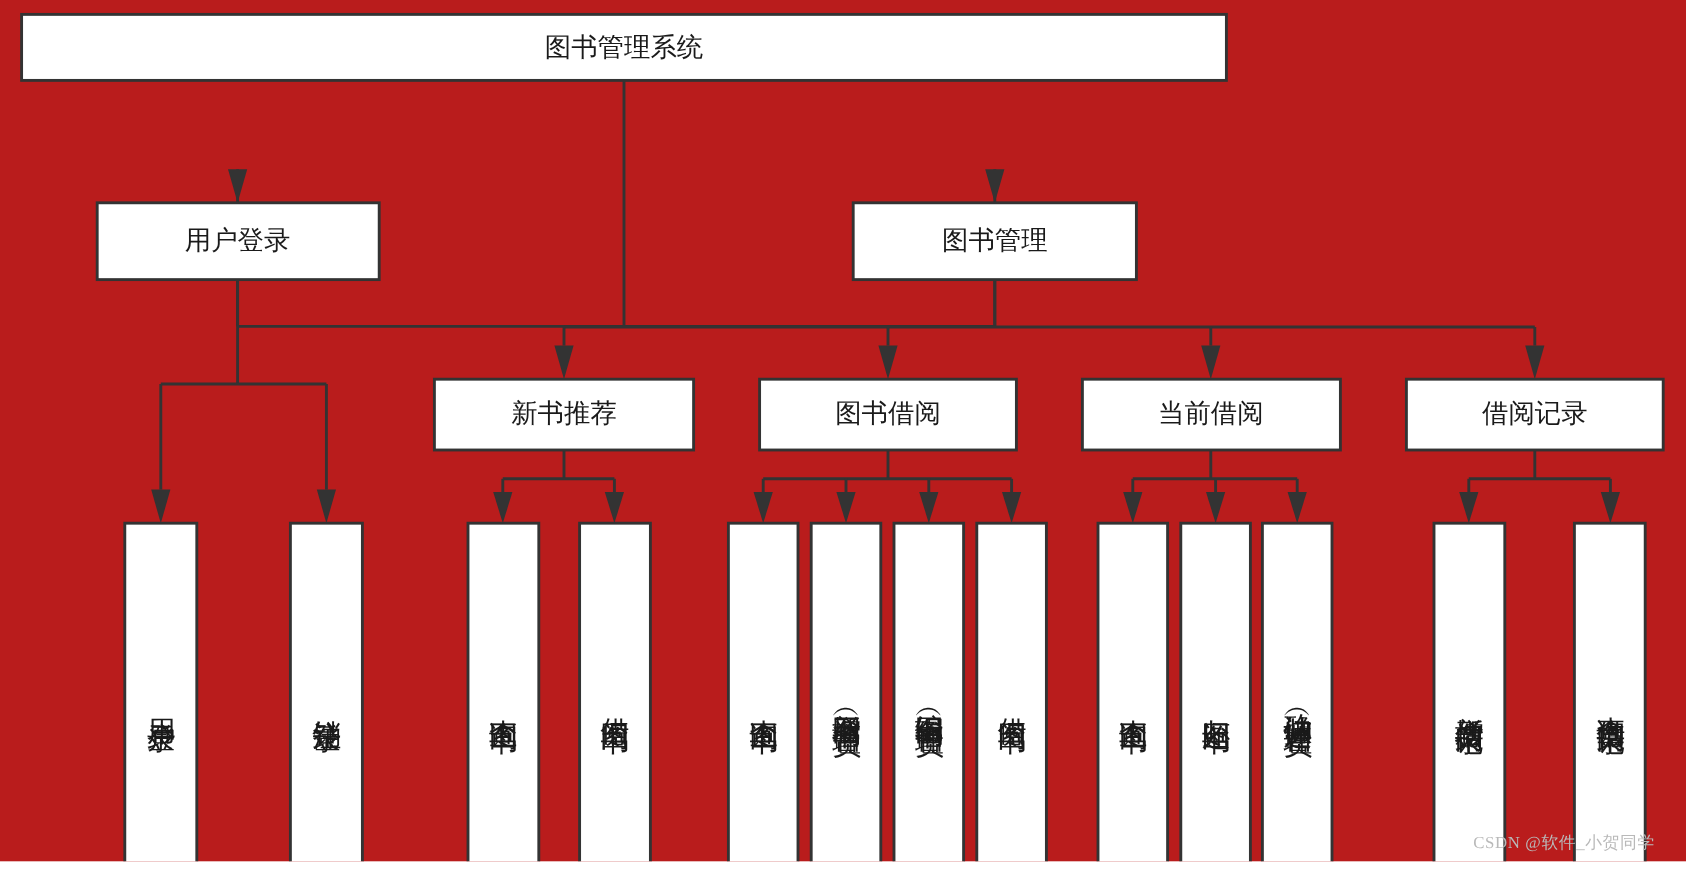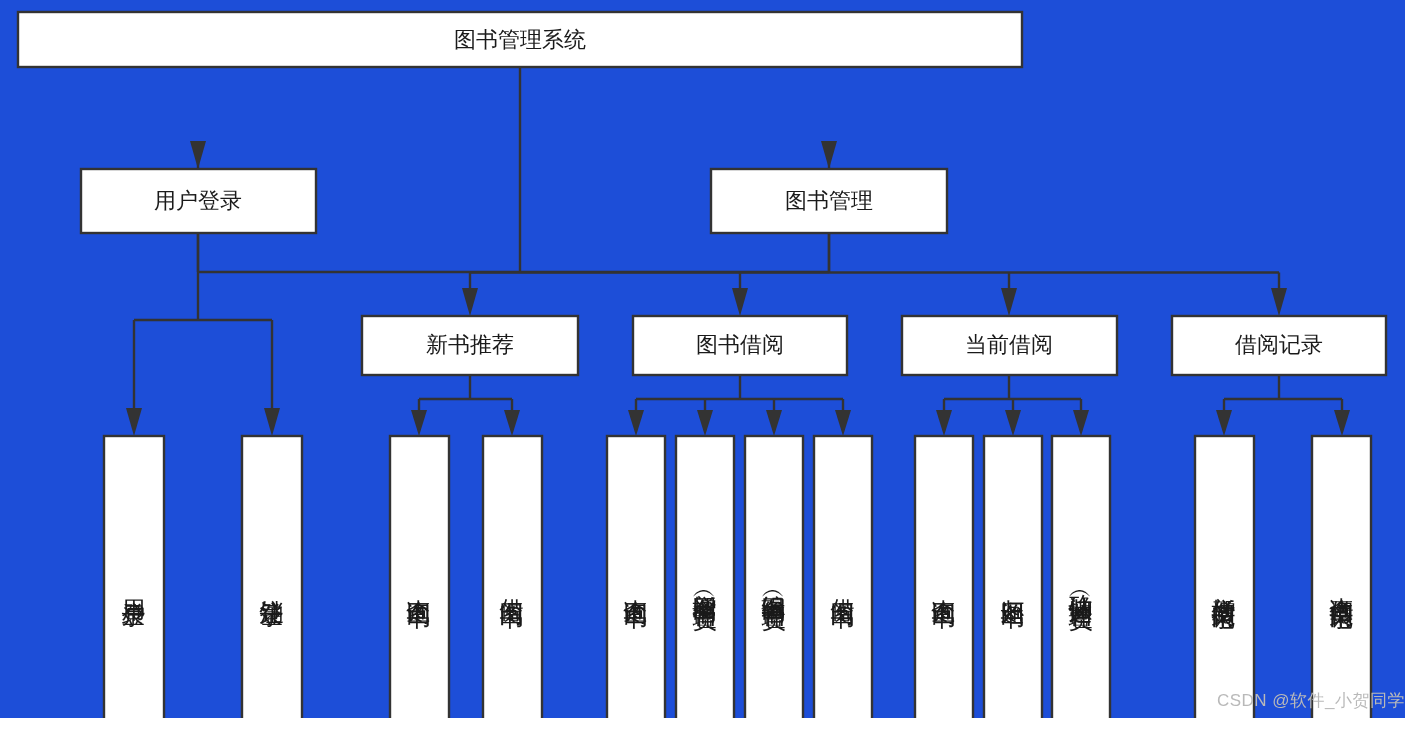--- a/index.html
+++ b/index.html
@@ -7,21 +7,21 @@
     padding: 0;
     background: #ffffff;
   }
   body {
     font-family: "Liberation Sans", "DejaVu Sans", sans-serif;
   }
   #stage {
     position: relative;
     width: 1405px;
     height: 718px;
-    background: #1d4ed8;
+    background: #b91c1c;
     overflow: hidden;
   }
   svg.diagram {
     position: absolute;
     top: 0;
     left: 0;
     width: 1405px;
     height: 747px;
   }
   .node-box {
@@ -51,24 +51,24 @@
     font-size: 24px;
     fill: #1a1a1a;
     writing-mode: vertical-rl;
     text-orientation: upright;
     letter-spacing: 2px;
     text-anchor: middle;
     dominant-baseline: central;
   }
   .watermark {
     position: absolute;
-    right: 0;
+    right: 26px;
     bottom: 6px;
-    font-family: Liberation Sans, sans-serif;
-    font-size: 17px;
+    font-family: Liberation Serif, serif;
+    font-size: 14px;
     color: #b9b9b9;
     white-space: nowrap;
     letter-spacing: 0.5px;
     pointer-events: none;
   }
 </style>
 </head>
 <body>
 
 <div id="stage">

